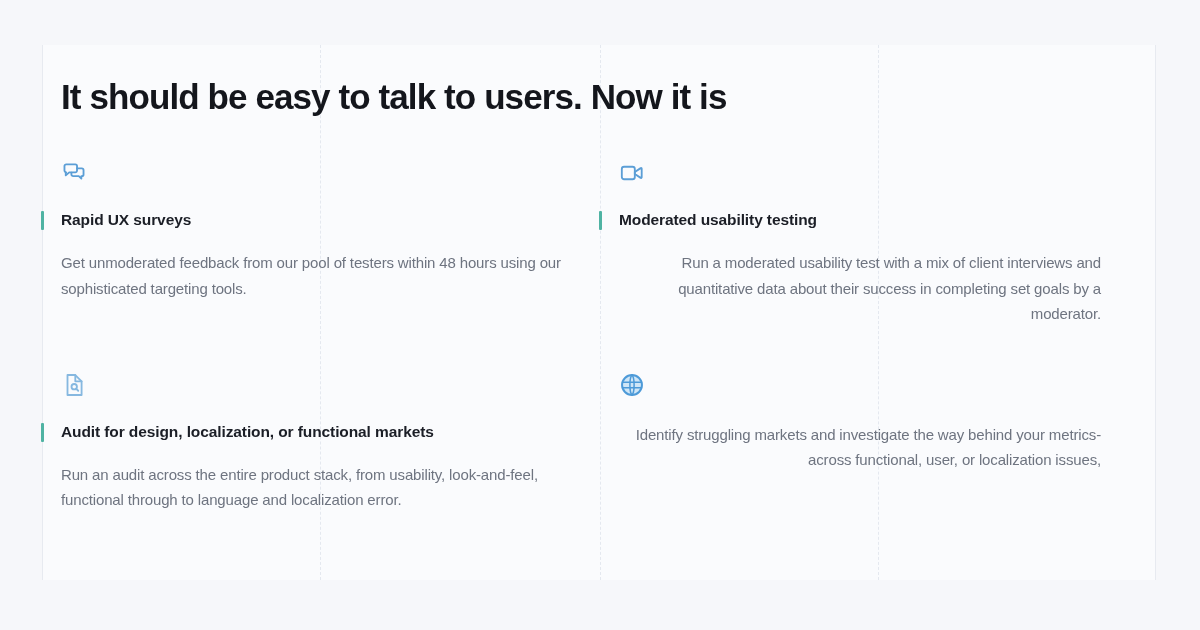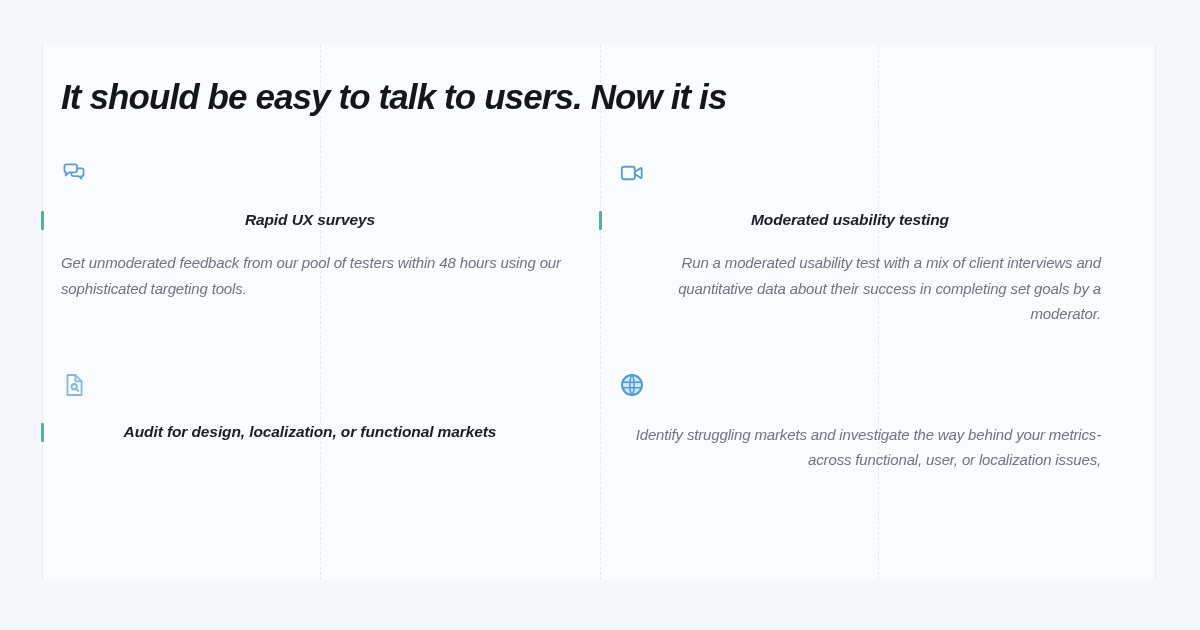--- a/index.html
+++ b/index.html
@@ -15,21 +15,20 @@
     font-family: "Liberation Sans", sans-serif;
     -webkit-font-smoothing: antialiased;
   }
 
   
   .stage {
     position: relative;
     width: 1200px;
     height: 630px;
     background: #f6f7fa;
-    font-style: italic;
   }
 
   
   .panel {
     position: absolute;
     left: 42px;
     top: 45px;
     width: 1114px;
     height: 535px;
     background: #fafbfd;
@@ -86,21 +85,21 @@
     height: 26px;
     display: block;
     margin-bottom: 24px;
   }
   .feature-icon svg { display: block; width: 26px; height: 26px; }
 
   .feature-title-row {
     position: relative;
     display: block;
     margin-left: -20px;
-    text-align: center;
+    padding-left: 20px;
   }
 
   .accent-bar {
     position: absolute;
     left: 0;
     top: 1px;
     width: 3px;
     height: 19px;
     background: #4fb3a3;
     border-radius: 1px;
@@ -176,20 +175,21 @@
             <path d="M6 2.8h7.2L19 8.6v12.6H6z"></path>
             <path d="M13.2 2.8v5.8H19"></path>
             <circle cx="12.2" cy="13.6" r="2.5"></circle>
             <path d="M14.1 15.5l1.8 1.8"></path>
           </svg>
         </span>
         <span class="feature-title-row">
           <span class="accent-bar"></span>
           <span class="feature-title">Audit for design, localization, or functional markets</span>
         </span>
+        <p class="feature-desc">Run an audit across the entire product stack, from usability, look-and-feel, functional through to language and localization error.</p>
       </div>
 
       <div class="feature col2">
         <span class="feature-icon">
           <svg viewBox="0 0 24 24" fill="none" stroke="#4d9ad8" stroke-width="1.8" stroke-linecap="round" stroke-linejoin="round">
             <circle cx="12" cy="12" r="9.2" fill="#cfe6f7" stroke="#4d9ad8"></circle>
             <path d="M12 2.8c2.6 2.6 2.6 15.8 0 18.4" stroke="#4d9ad8" stroke-width="1.4" fill="none"></path>
             <path d="M12 2.8c-2.6 2.6-2.6 15.8 0 18.4" stroke="#4d9ad8" stroke-width="1.4" fill="none"></path>
             <path d="M3.2 9.4h17.6M3.2 14.6h17.6" stroke="#4d9ad8" stroke-width="1.3"></path>
           </svg>

